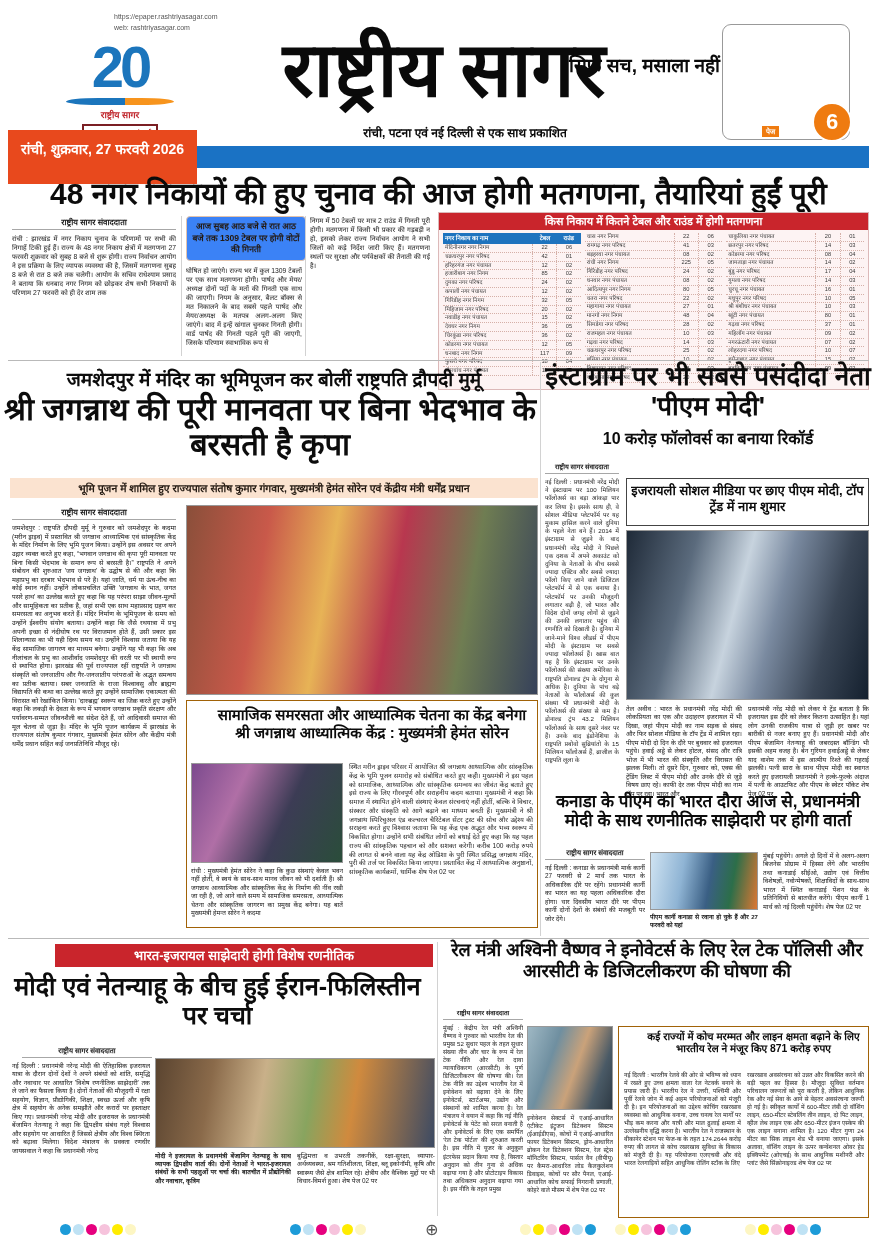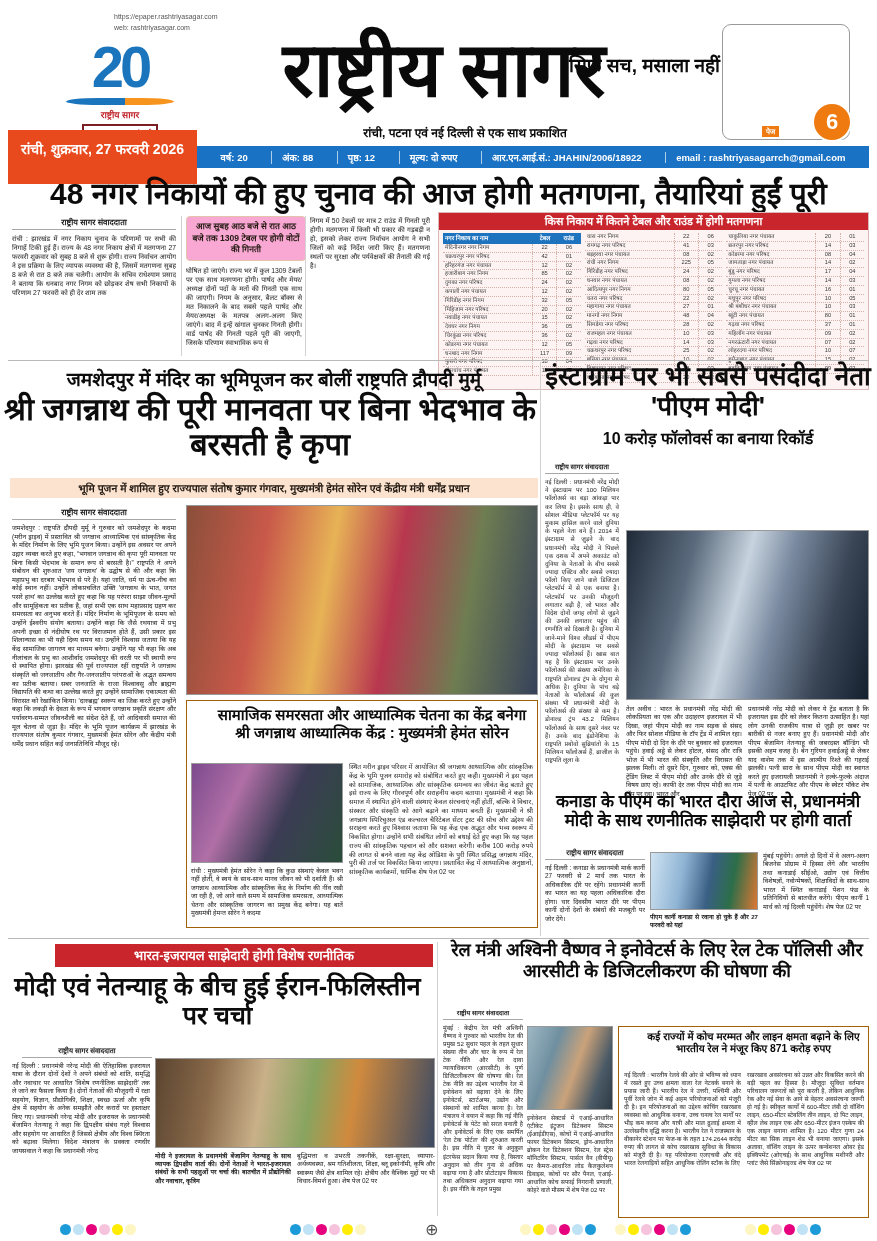--- a/index.html
+++ b/index.html
@@ -29,21 +29,21 @@
     linear-gradient(#3f6fa8 0 72%,#1d2b45 72% 100%);}
   .pgcircle{width:36px;height:36px;border-radius:50%;background:#ef7b10;border:2px solid #fff;color:#fff;font-size:22px;font-weight:bold;text-align:center;line-height:36px;}
   .pglabel{background:#ef7b10;color:#fff;font-size:7px;font-weight:bold;padding:1px 4px;}
   .infobar{left:8px;top:146px;width:861px;height:22px;background:#1a72c4;display:flex;align-items:center;}
   .datebox{background:#e8491d;color:#fff;font-weight:bold;font-size:14px;height:38px;line-height:22px;padding:8px 13px;white-space:nowrap;}
   .infoitems{display:flex;flex:1;justify-content:space-evenly;align-items:center;color:#fff;font-size:9.5px;font-weight:bold;}
   .infoitem{white-space:nowrap;}
   .infoitem + .infoitem{border-left:1px solid rgba(255,255,255,.65);padding-left:10px;}
   
   .mainhead{font-size:30px;font-weight:900;text-align:center;white-space:nowrap;color:#0b0b0b;}
-  .leadbox{background:#f9a8d4;border:1px solid #e3c3ac;border-radius:4px;font-size:8.6px;font-weight:bold;text-align:center;color:#241a12;padding:4px 3px;line-height:1.35;}
+  .leadbox{background:#3b82f6;border:1px solid #e3c3ac;border-radius:4px;font-size:8.6px;font-weight:bold;text-align:center;color:#241a12;padding:4px 3px;line-height:1.35;}
   
   .tbl{border:1px solid #dcb9b9;background:#fdf3f3;box-sizing:border-box;}
   .tbl-title{background:#c9252c;color:#fff;font-weight:bold;font-size:11px;text-align:center;line-height:17px;height:17px;}
   .tgroups{display:flex;gap:4px;padding:3px 4px;}
   .tg{flex:1;min-width:0;}
   .thead{display:flex;background:#1e73be;color:#fff;font-weight:bold;height:11px;font-size:6px;line-height:11px;}
   .trow{display:flex;border-bottom:1px dotted #d5b0a8;height:7.8px;font-size:5.7px;line-height:7.8px;color:#3a3a3a;}
   .tname{flex:2.6;padding-left:2px;white-space:nowrap;overflow:hidden;}
   .tnum{flex:0.7;text-align:center;border-left:1px dotted #d5b0a8;}
   .thead .tname,.thead .tnum{border-left:none;}
@@ -82,29 +82,20 @@
   <div class="abs masthead" style="left:168px;top:32px;width:552px;">राष्ट्रीय सागर</div>
 
   <div class="abs publine" style="left:300px;top:124px;width:330px;">रांची, पटना एवं नई दिल्ली से एक साथ प्रकाशित</div>
 
   <div class="abs photo trump" style="left:722px;top:24px;width:128px;height:116px;"></div>
   <div class="abs pglabel" style="left:762px;top:126px;">पेज</div>
   <div class="abs pgcircle" style="left:812px;top:102px;">6</div>
 
   <div class="abs infobar">
     <div class="datebox">रांची, शुक्रवार, 27 फरवरी 2026</div>
-    <div class="infoitems">
-
-    <span class="infoitem">वर्ष: 20</span>
-        <span class="infoitem">अंक: 88</span>
-        <span class="infoitem">पृष्ठ: 12</span>
-        <span class="infoitem">मूल्य: दो रुपए</span>
-        <span class="infoitem">आर.एन.आई.सं.: JHAHIN/2006/18922</span>
-        <span class="infoitem">email : rashtriyasagarrch@gmail.com</span>
-      </div>
   </div>
 
   <div class="abs mainhead" style="left:0px;top:172px;width:877px;">48 नगर निकायों की हुए चुनाव की आज होगी मतगणना, तैयारियां हुईं पूरी</div>
 
   <div class="abs byline" style="left:12px;top:216px;width:164px;">राष्ट्रीय सागर संवाददाता</div>
   <div class="abs col" style="left:12px;top:234px;width:164px;height:122px;">रांची : झारखंड में नगर निकाय चुनाव के परिणामों पर सभी की निगाहें टिकी हुई हैं। राज्य के 48 नगर निकाय क्षेत्रों में मतगणना 27 फरवरी शुक्रवार को सुबह 8 बजे से शुरू होगी। राज्य निर्वाचन आयोग ने इस प्रक्रिया के लिए व्यापक व्यवस्था की है, जिसमें मतगणना सुबह 8 बजे से रात 8 बजे तक चलेगी। आयोग के सचिव राधेश्याम प्रसाद ने बताया कि धनबाद नगर निगम को छोड़कर शेष सभी निकायों के परिणाम 27 फरवरी को ही देर शाम तक</div>
 
   <div class="abs leadbox" style="left:186px;top:216px;width:112px;">आज सुबह आठ बजे से रात आठ बजे तक 1309 टेबल पर होगी वोटों की गिनती</div>
   <div class="abs col" style="left:186px;top:266px;width:116px;height:90px;">घोषित हो जाएंगे। राज्य भर में कुल 1309 टेबलों पर एक साथ मतगणना होगी। पार्षद और मेयर/अध्यक्ष दोनों पदों के मतों की गिनती एक साथ की जाएगी। नियम के अनुसार, बैलट बॉक्स से मत निकालने के बाद सबसे पहले पार्षद और मेयर/अध्यक्ष के मतपत्र अलग-अलग किए जाएंगे। बाद में इन्हें खंगाल चुनकर गिनती होगी। वार्ड पार्षद की गिनती पहले पूरी की जाएगी, जिसके परिणाम स्वाभाविक रूप से</div>
 
@@ -397,20 +388,21 @@
     <div class="abs col" style="left:162px;top:62px;width:184px;height:162px;font-size:6.6px;">स्थित मरीन ड्राइव परिसर में आयोजित श्री जगन्नाथ आध्यात्मिक और सांस्कृतिक केंद्र के भूमि पूजन समारोह को संबोधित करते हुए कही। मुख्यमंत्री ने इस पहल को सामाजिक, आध्यात्मिक और सांस्कृतिक समन्वय का जीवंत केंद्र बताते हुए इसे राज्य के लिए गौरवपूर्ण और सराहनीय कदम बताया। मुख्यमंत्री ने कहा कि समाज में स्थापित होने वाली संस्थाएं केवल संरचनाएं नहीं होतीं, बल्कि वे विचार, संस्कार और संस्कृति को आगे बढ़ाने का माध्यम बनती हैं। मुख्यमंत्री ने श्री जगन्नाथ स्पिरिचुअल एंड कल्चरल चैरिटेबल सेंटर ट्रस्ट की सोच और उद्देश्य की सराहना करते हुए विश्वास जताया कि यह केंद्र एक अद्भुत और भव्य स्वरूप में विकसित होगा। उन्होंने सभी संबंधित लोगों को बधाई देते हुए कहा कि यह पहल राज्य की सांस्कृतिक पहचान को और सशक्त करेगी। करीब 100 करोड़ रुपये की लागत से बनने वाला यह केंद्र ओडिशा के पुरी स्थित प्रसिद्ध जगन्नाथ मंदिर, पुरी की तर्ज पर विकसित किया जाएगा। प्रस्तावित केंद्र में आध्यात्मिक अनुष्ठानों, सांस्कृतिक कार्यक्रमों, धार्मिक  शेष पेज 02 पर</div>
   </div>
 
   <div class="abs vr" style="left:540px;top:362px;height:574px;"></div>
 
   <div class="abs hl" style="left:545px;top:362px;width:326px;font-size:26px;">इंस्टाग्राम पर भी सबसे पसंदीदा नेता 'पीएम मोदी'</div>
   <div class="abs hl" style="left:545px;top:430px;width:326px;font-size:16px;font-weight:700;">10 करोड़ फॉलोवर्स का बनाया रिकॉर्ड</div>
   <div class="abs byline" style="left:545px;top:462px;width:74px;font-size:6.6px;">राष्ट्रीय सागर संवाददाता</div>
   <div class="abs col-sm" style="left:545px;top:478px;width:74px;height:368px;font-size:6.2px;">नई दिल्ली : प्रधानमंत्री नरेंद्र मोदी ने इंस्टाग्राम पर 100 मिलियन फॉलोअर्स का बड़ा आंकड़ा पार कर लिया है। इसके साथ ही, वे सोशल मीडिया प्लेटफॉर्म पर यह मुकाम हासिल करने वाले दुनिया के पहले नेता बने हैं। 2014 में इंस्टाग्राम से जुड़ने के बाद प्रधानमंत्री नरेंद्र मोदी ने पिछले एक दशक में अपने अकाउंट को दुनिया के नेताओं के बीच सबसे ज्यादा एक्टिव और सबसे ज्यादा फॉलो किए जाने वाले डिजिटल प्लेटफॉर्म में से एक बनाया है। प्लेटफॉर्म पर उनकी मौजूदगी लगातार बढ़ी है, जो भारत और विदेश दोनों जगह लोगों से जुड़ने की उनकी लगातार पहुंच की रणनीति को दिखाती है। दुनिया में जाने-माने विश्व लीडर्स में पीएम मोदी के इंस्टाग्राम पर सबसे ज्यादा फॉलोअर्स हैं। खास बात यह है कि इंस्टाग्राम पर उनके फॉलोअर्स की संख्या अमेरिका के राष्ट्रपति डोनाल्ड ट्रंप के दोगुना से अधिक है। दुनिया के पांच बड़े नेताओं के फॉलोअर्स की कुल संख्या भी प्रधानमंत्री मोदी के फॉलोअर्स की संख्या से कम है। डोनाल्ड ट्रंप 43.2 मिलियन फॉलोअर्स के साथ दूसरे नंबर पर हैं। उनके बाद इंडोनेशिया के राष्ट्रपति प्रबोवो सुब्रियांतो के 15 मिलियन फॉलोअर्स हैं, ब्राजील के राष्ट्रपति लूला के</div>
 
+  <div class="abs bdr-box boxhead" style="left:626px;top:478px;width:243px;height:48px;font-size:13px;padding-top:4px;">इजरायली सोशल मीडिया पर छाए पीएम मोदी, टॉप ट्रेंड में नाम शुमार</div>
   <div class="abs photo" style="left:626px;top:530px;width:243px;height:170px;background:linear-gradient(105deg,#1f2a38 0%,#5b6b7d 25%,#c7d3de 45%,#7a8aa0 60%,#3a4656 80%,#14202e 100%);"></div>
   <div class="abs col-sm" style="left:626px;top:705px;width:116px;height:142px;">तेल अवीव : भारत के प्रधानमंत्री नरेंद्र मोदी की लोकप्रियता का एक और उदाहरण इजरायल में भी दिखा, जहां पीएम मोदी का नाम सड़क से संसद और फिर सोशल मीडिया के टॉप ट्रेंड में शामिल रहा। पीएम मोदी दो दिन के दौरे पर बुधवार को इजरायल पहुंचे। हवाई अड्डे से लेकर होटल, संसद और रात्रि भोज में भी भारत की संस्कृति और विरासत की झलक मिली। तो दूसरे दिन, गुरुवार को, एक्स की ट्रेंडिंग लिस्ट में पीएम मोदी और उनके दौरे से जुड़े विषय छाए रहे। काफी देर तक पीएम मोदी का नाम टॉप पर रहा। भारत और</div>
   <div class="abs col-sm" style="left:748px;top:705px;width:121px;height:142px;">प्रधानमंत्री नरेंद्र मोदी को लेकर ये ट्रेंड बताता है कि इजरायल इस दौरे को लेकर कितना उत्साहित है। यहां लोग उनकी राजकीय यात्रा से जुड़ी हर खबर पर बारीकी से नजर बनाए हुए हैं। प्रधानमंत्री मोदी और पीएम बेंजामिन नेतन्याहू की जबरदस्त बॉन्डिंग भी इसकी अहम वजह है। बेन गुरियन हवाईअड्डे से लेकर याद वाशेम तक में इस आत्मीय रिश्ते की गहराई झलकी। पत्नी सारा के साथ पीएम मोदी का स्वागत करते हुए इजरायली प्रधानमंत्री ने हल्के-फुल्के अंदाज में पत्नी के आउटफिट और पीएम के स्वेटर पॉकेट  शेष पेज 02 पर</div>
 
   <div class="abs hl" style="left:545px;top:792px;width:326px;font-size:17px;">कनाडा के पीएम का भारत दौरा आज से, प्रधानमंत्री मोदी के साथ रणनीतिक साझेदारी पर होगी वार्ता</div>
   <div class="abs byline" style="left:545px;top:848px;width:100px;font-size:7px;">राष्ट्रीय सागर संवाददाता</div>
   <div class="abs col-sm" style="left:545px;top:864px;width:100px;height:72px;">नई दिल्ली : कनाडा के प्रधानमंत्री मार्क कार्नी 27 फरवरी से 2 मार्च तक भारत के अधिकारिक दौरे पर रहेंगे। प्रधानमंत्री कार्नी का भारत का यह पहला अधिकारिक दौरा होगा। चार दिवसीय भारत दौरे पर पीएम कार्नी दोनों देशों के संबंधों की मजबूती पर जोर देंगे।</div>
   <div class="abs photo" style="left:650px;top:852px;width:108px;height:58px;background:linear-gradient(100deg,#cfe3f2 0%,#8fb4d4 30%,#3a5f84 55%,#2c6e49 75%,#dd7733 100%);"></div>
   <div class="abs caption" style="left:650px;top:913px;width:108px;height:23px;font-size:6.1px;">पीएम कार्नी कनाडा से रवाना हो चुके हैं और 27 फरवरी को यहां</div>
   <div class="abs col-sm" style="left:763px;top:852px;width:106px;height:84px;">मुंबई पहुंचेंगे। अगले दो दिनों में वे अलग-अलग बिजनेस प्रोग्राम में हिस्सा लेंगे और भारतीय तथा कनाडाई सीईओ, उद्योग एवं वित्तीय विशेषज्ञों, नवोन्मेषकों, शिक्षाविदों के साथ-साथ भारत में स्थित कनाडाई पेंशन फंड के प्रतिनिधियों से बातचीत करेंगे। पीएम कार्नी 1 मार्च को नई दिल्ली पहुंचेंगे।  शेष पेज 02 पर</div>

